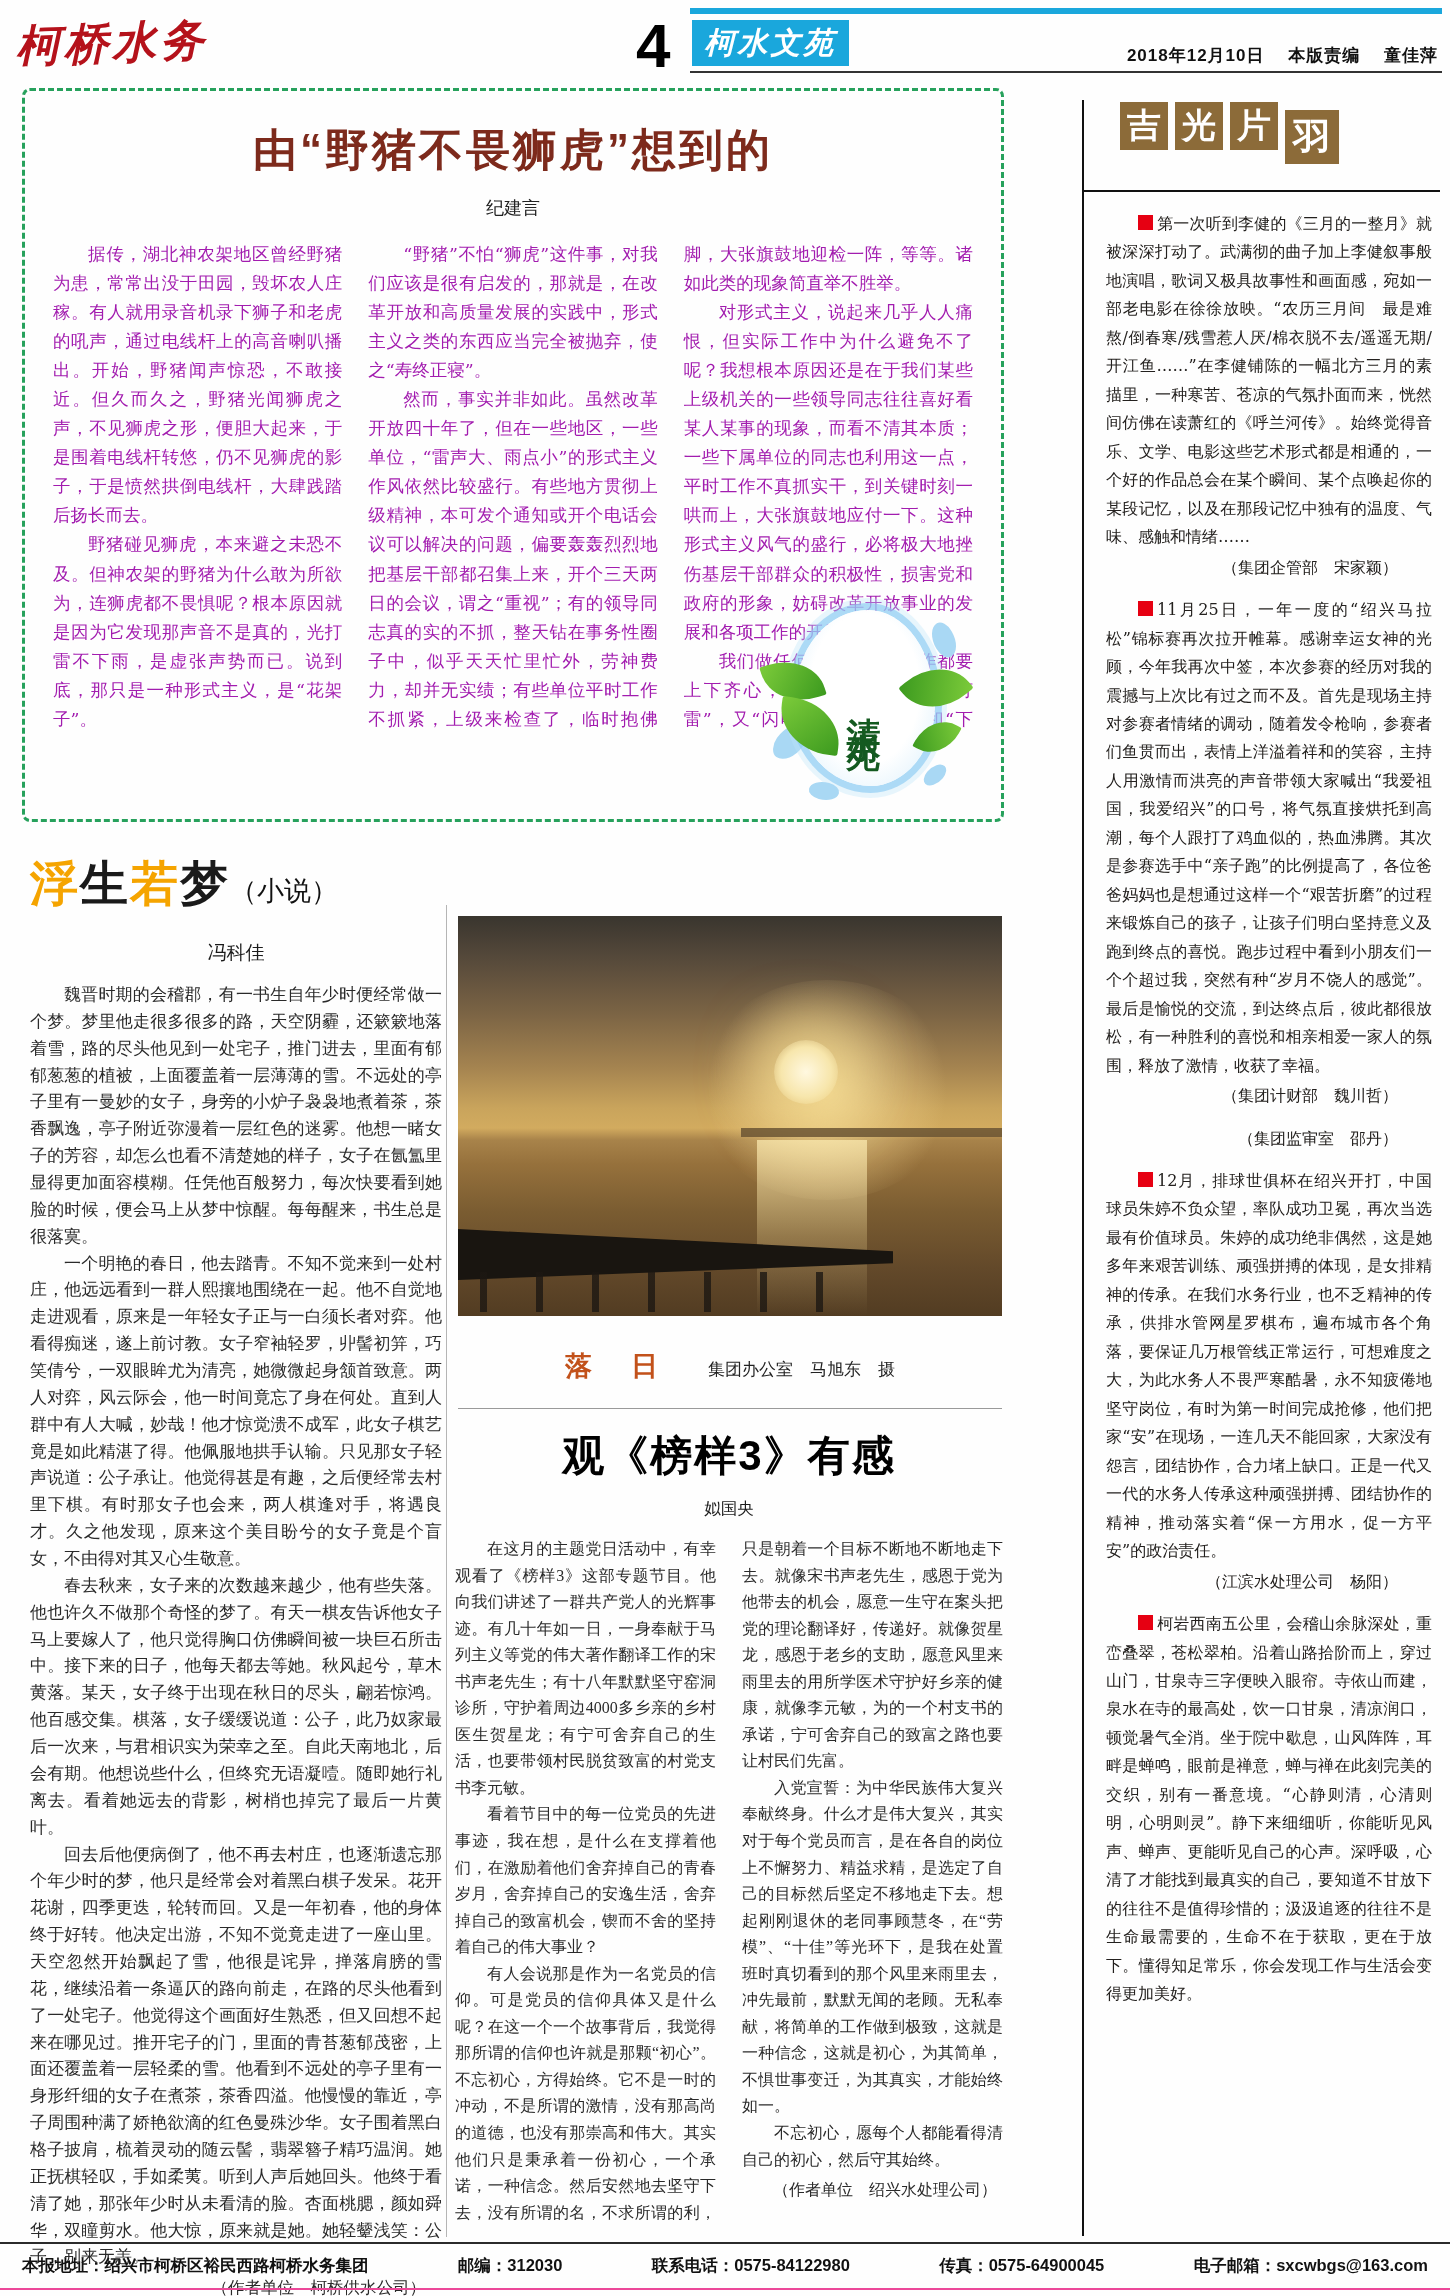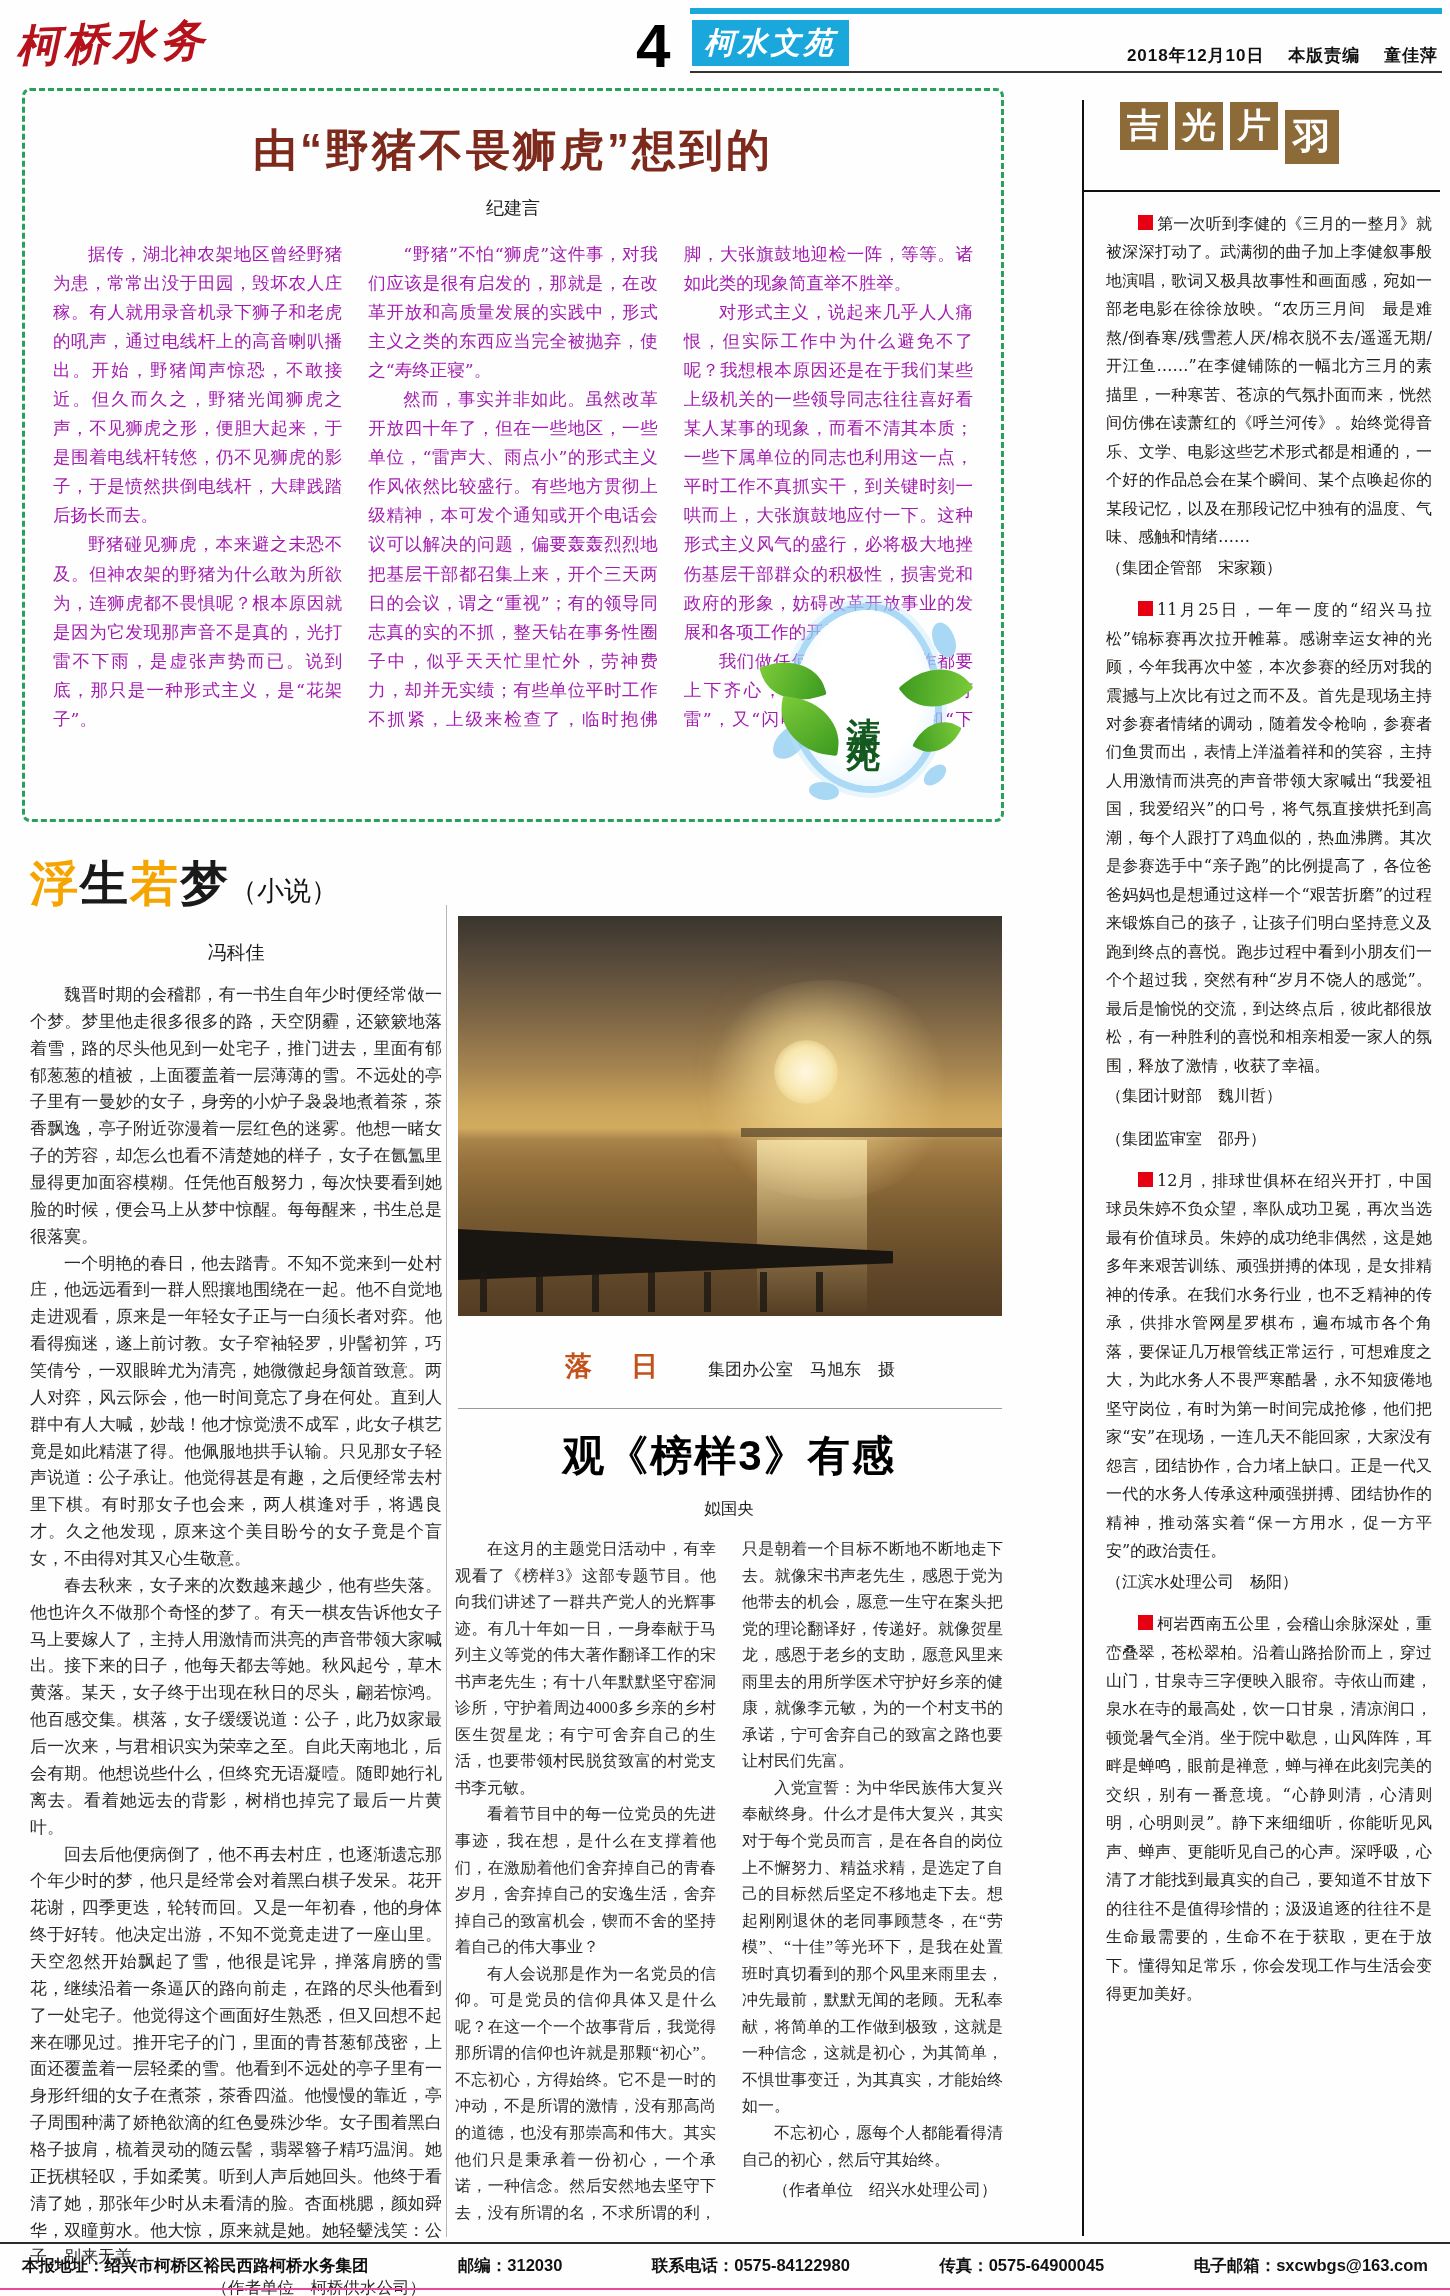--- a/index.html
+++ b/index.html
@@ -129,21 +129,21 @@
   .rc-header { position:relative; height:92px; border-bottom:2px solid #111; }
   .rc-tiles { position:absolute; left:36px; top:2px; display:flex; gap:7px; }
   .rc-tile {
     width:48px; height:48px; background:#8c6b39; color:#fff; display:flex; align-items:center; justify-content:center;
     font-family:"DejaVu Serif", serif; font-weight:bold; font-size:34px;
   }
   .rc-tile:last-child { width:54px; height:54px; margin-top:8px; font-size:38px; }
   .rc-body { padding:18px 8px 0 22px; font-family:"DejaVu Serif", serif; font-size:16px; line-height:1.78; text-align:justify; color:#23201e; }
   .rc-item { text-indent:2em; }
   .rc-sq { display:inline-block; width:15px; height:15px; background:#e60012; margin-right:4px; transform:translateY(1px); }
-  .rc-attr { text-align:left; padding-right:34px; margin:2px 0 14px 0; }
+  .rc-attr { text-align:right; padding-right:34px; margin:2px 0 14px 0; }
 
   
   .footer {
     position:absolute; left:0; top:2242px; width:1450px; height:48px;
     border-top:2px solid #2b2b2b; border-bottom:2px solid #ec4899;
     display:flex; align-items:center; justify-content:space-between;
     padding:0 22px; font-size:16.5px; font-weight:bold; color:#111;
     font-family:"Liberation Sans", sans-serif;
   }
   .footer .seg { white-space:nowrap; }
@@ -190,21 +190,21 @@
   </div>
 
   <div class="fiction">
     <div class="fiction-title">
       <span class="orange">浮</span><span>生</span><span class="orange">若</span><span>梦</span><span class="suffix">（小说）</span>
     </div>
     <div class="fiction-author">冯科佳</div>
     <div class="fiction-body">
       <p>魏晋时期的会稽郡，有一书生自年少时便经常做一个梦。梦里他走很多很多的路，天空阴霾，还簌簌地落着雪，路的尽头他见到一处宅子，推门进去，里面有郁郁葱葱的植被，上面覆盖着一层薄薄的雪。不远处的亭子里有一曼妙的女子，身旁的小炉子袅袅地煮着茶，茶香飘逸，亭子附近弥漫着一层红色的迷雾。他想一睹女子的芳容，却怎么也看不清楚她的样子，女子在氤氲里显得更加面容模糊。任凭他百般努力，每次快要看到她脸的时候，便会马上从梦中惊醒。每每醒来，书生总是很落寞。</p>
       <p>一个明艳的春日，他去踏青。不知不觉来到一处村庄，他远远看到一群人熙攘地围绕在一起。他不自觉地走进观看，原来是一年轻女子正与一白须长者对弈。他看得痴迷，遂上前讨教。女子窄袖轻罗，丱髻初笄，巧笑倩兮，一双眼眸尤为清亮，她微微起身颔首致意。两人对弈，风云际会，他一时间竟忘了身在何处。直到人群中有人大喊，妙哉！他才惊觉溃不成军，此女子棋艺竟是如此精湛了得。他佩服地拱手认输。只见那女子轻声说道：公子承让。他觉得甚是有趣，之后便经常去村里下棋。有时那女子也会来，两人棋逢对手，将遇良才。久之他发现，原来这个美目盼兮的女子竟是个盲女，不由得对其又心生敬意。</p>
-      <p>春去秋来，女子来的次数越来越少，他有些失落。他也许久不做那个奇怪的梦了。有天一棋友告诉他女子马上要嫁人了，主持人用激情而洪亮的声音带领大家喊出。接下来的日子，他每天都去等她。秋风起兮，草木黄落。某天，女子终于出现在秋日的尽头，翩若惊鸿。他百感交集。棋落，女子缓缓说道：公子，此乃奴家最后一次来，与君相识实为荣幸之至。自此天南地北，后会有期。他想说些什么，但终究无语凝噎。随即她行礼离去。看着她远去的背影，树梢也掉完了最后一片黄叶。</p>
+      <p>春去秋来，女子来的次数越来越少，他有些失落。他也许久不做那个奇怪的梦了。有天一棋友告诉他女子马上要嫁人了，他只觉得胸口仿佛瞬间被一块巨石所击中。接下来的日子，他每天都去等她。秋风起兮，草木黄落。某天，女子终于出现在秋日的尽头，翩若惊鸿。他百感交集。棋落，女子缓缓说道：公子，此乃奴家最后一次来，与君相识实为荣幸之至。自此天南地北，后会有期。他想说些什么，但终究无语凝噎。随即她行礼离去。看着她远去的背影，树梢也掉完了最后一片黄叶。</p>
       <p>回去后他便病倒了，他不再去村庄，也逐渐遗忘那个年少时的梦，他只是经常会对着黑白棋子发呆。花开花谢，四季更迭，轮转而回。又是一年初春，他的身体终于好转。他决定出游，不知不觉竟走进了一座山里。天空忽然开始飘起了雪，他很是诧异，掸落肩膀的雪花，继续沿着一条逼仄的路向前走，在路的尽头他看到了一处宅子。他觉得这个画面好生熟悉，但又回想不起来在哪见过。推开宅子的门，里面的青苔葱郁茂密，上面还覆盖着一层轻柔的雪。他看到不远处的亭子里有一身形纤细的女子在煮茶，茶香四溢。他慢慢的靠近，亭子周围种满了娇艳欲滴的红色曼殊沙华。女子围着黑白格子披肩，梳着灵动的随云髻，翡翠簪子精巧温润。她正抚棋轻叹，手如柔荑。听到人声后她回头。他终于看清了她，那张年少时从未看清的脸。杏面桃腮，颜如舜华，双瞳剪水。他大惊，原来就是她。她轻颦浅笑：公子，别来无恙。</p>
       <div class="attr-line">（作者单位　柯桥供水公司）</div>
     </div>
   </div>
 
   <div class="v-divider"></div>
 
   <div class="photo">
     <div class="glow"></div>
     <div class="sun"></div>

